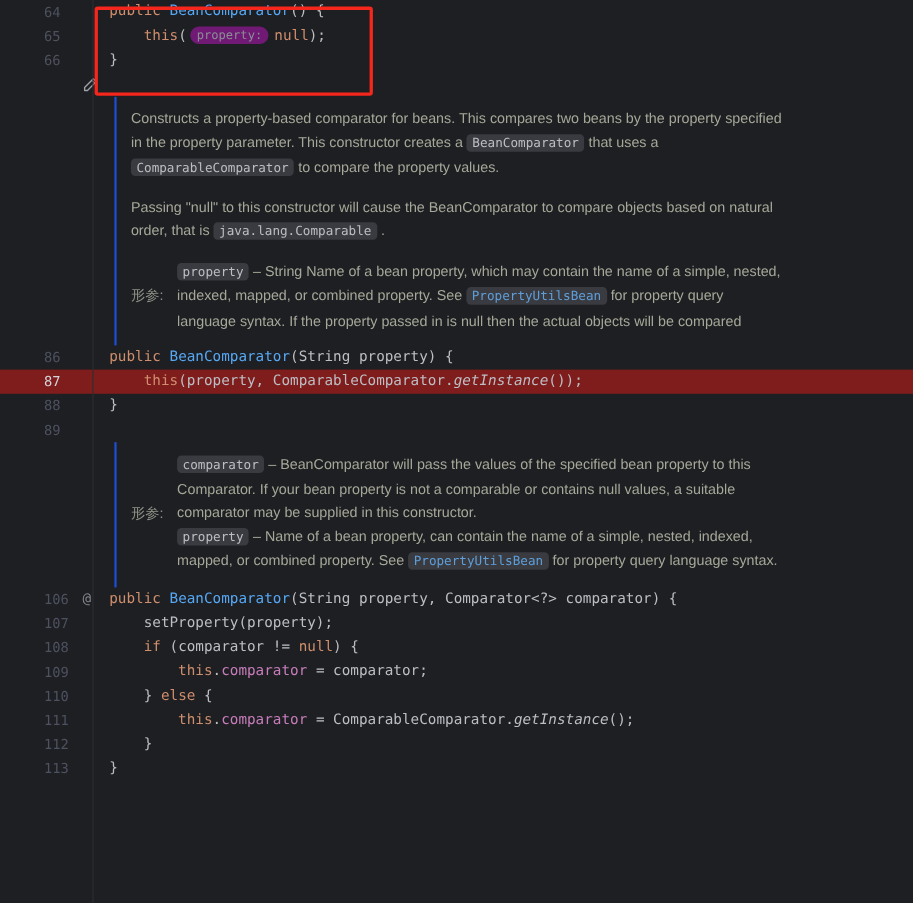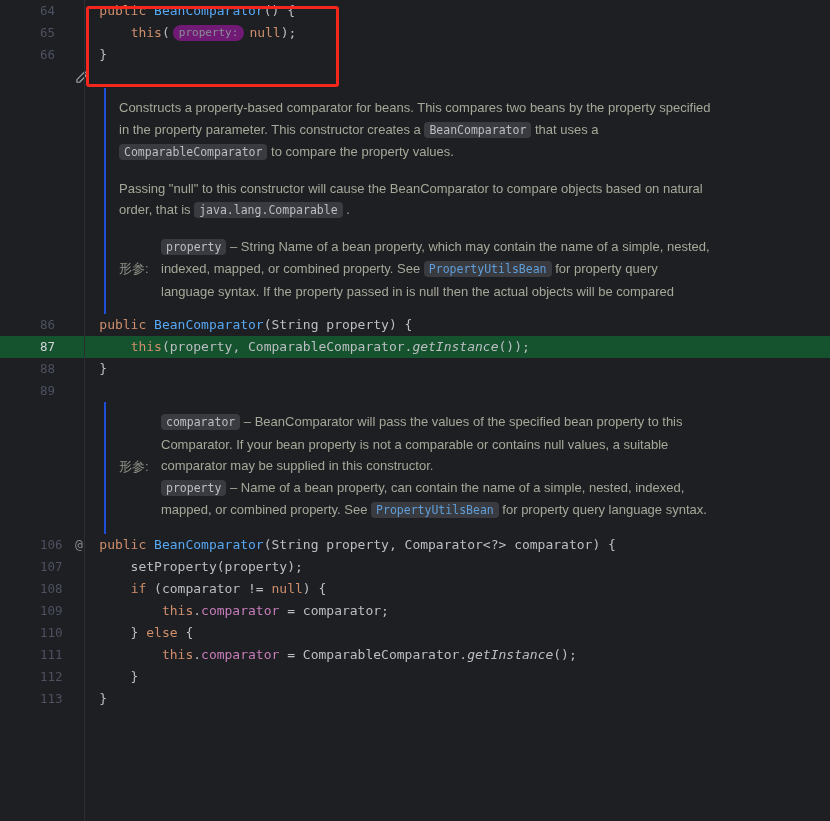--- a/index.html
+++ b/index.html
@@ -6,21 +6,21 @@
   body{
     width:830px;height:821px;position:relative;overflow:hidden;
     background:#1e1f22;
     font-family:"DejaVu Sans Mono",monospace;
   }
   .editor{position:absolute;inset:0;}
   .indent-guide{position:absolute;left:84px;top:0;bottom:0;width:1px;background:#2c2e33;}
 
   
   .crow{display:flex;height:22px;line-height:22px;font-size:13px;white-space:pre;}
-  .crow.hl{background:#14532d;}
+  .crow.hl{background:#7f1d1d;}
   .gutter{width:68px;flex:none;display:flex;color:#4d5160;font-size:12.5px;}
   .lnum{width:28px;text-align:left;flex:none;padding-left:40px;}
   .lnum-active{color:#d3d5db;}
   .gicon{width:40px;padding-left:7px;flex:none;color:#83868e;font-size:13px;}
   .cline{flex:1;color:#bcbec4;}
   .tok-kw{color:#cf8e6d;}
   .tok-decl{color:#56a8f5;}
   .tok-fld{color:#c77dbb;}
   .tok-st{font-style:italic;color:#bcbec4;}
   .tok-pl{color:#bcbec4;}

